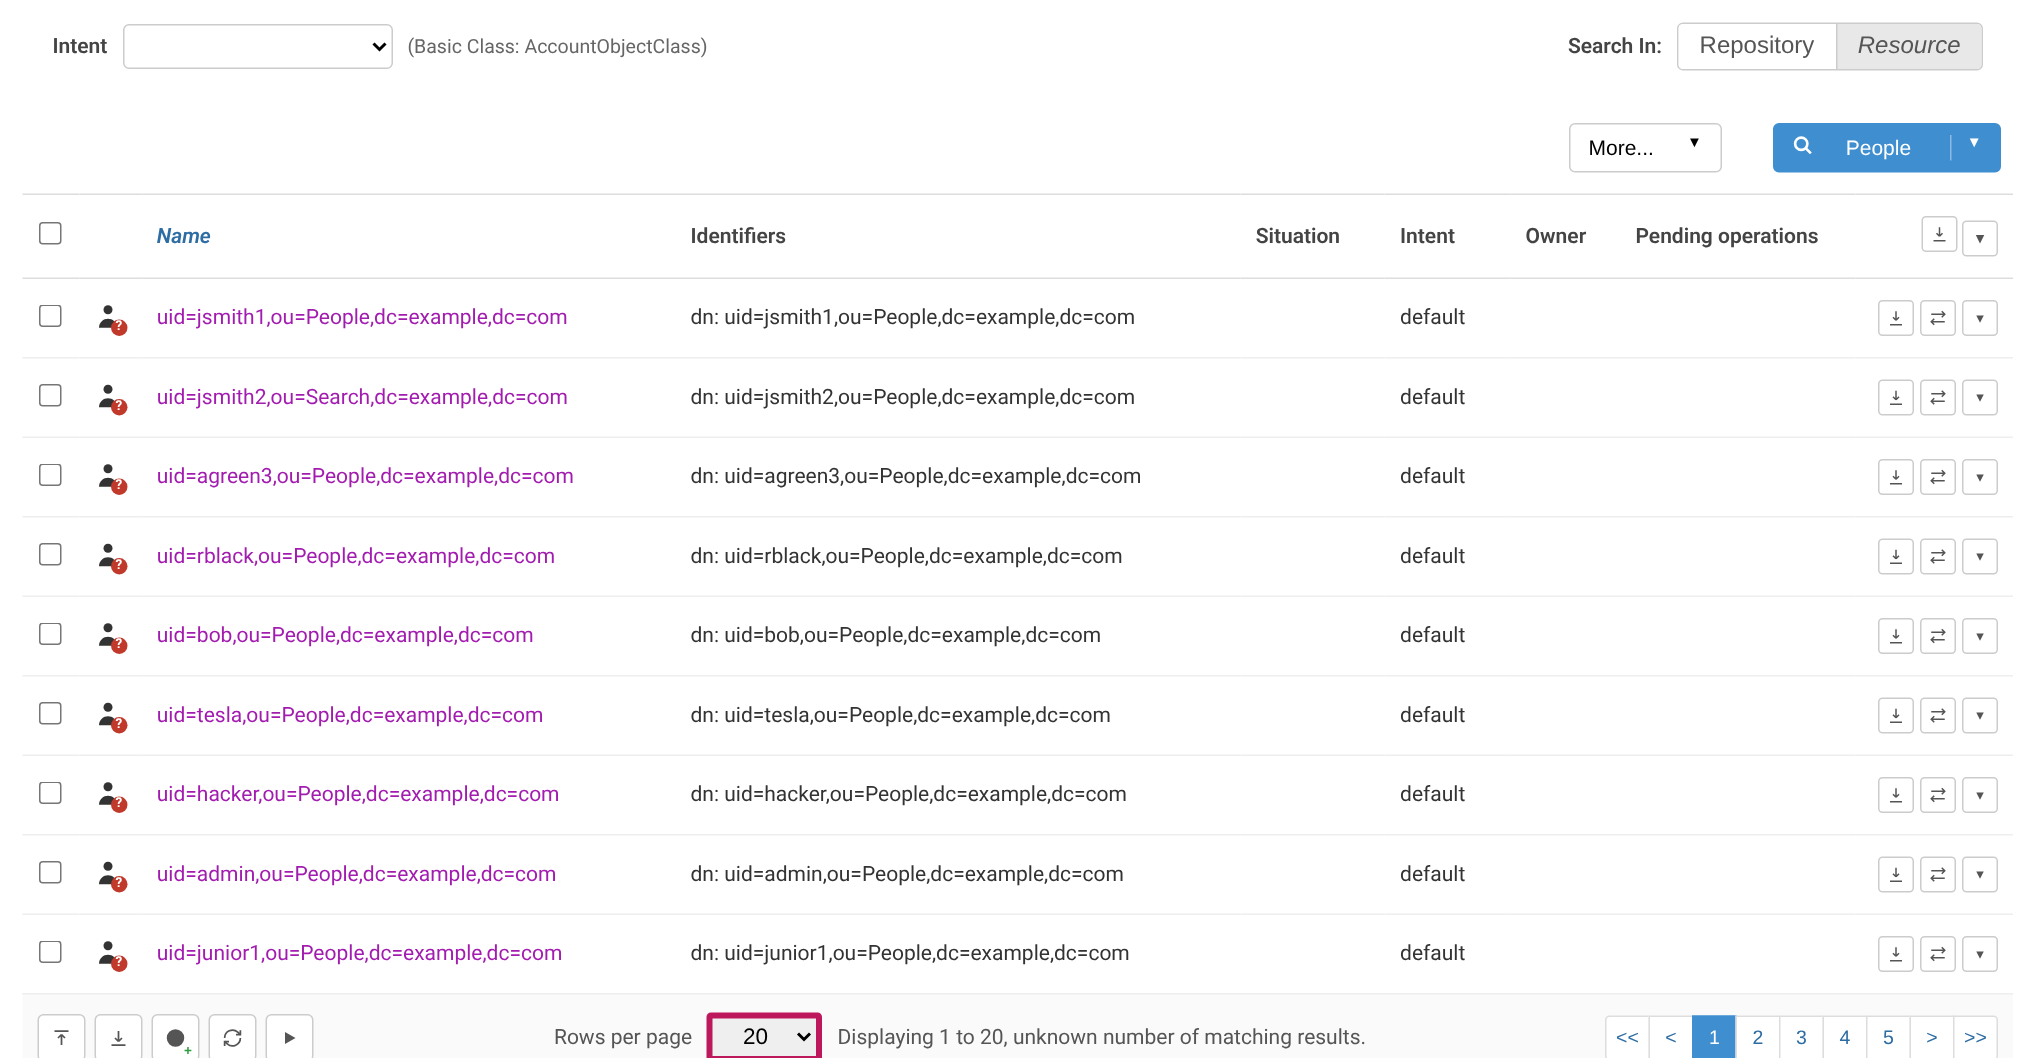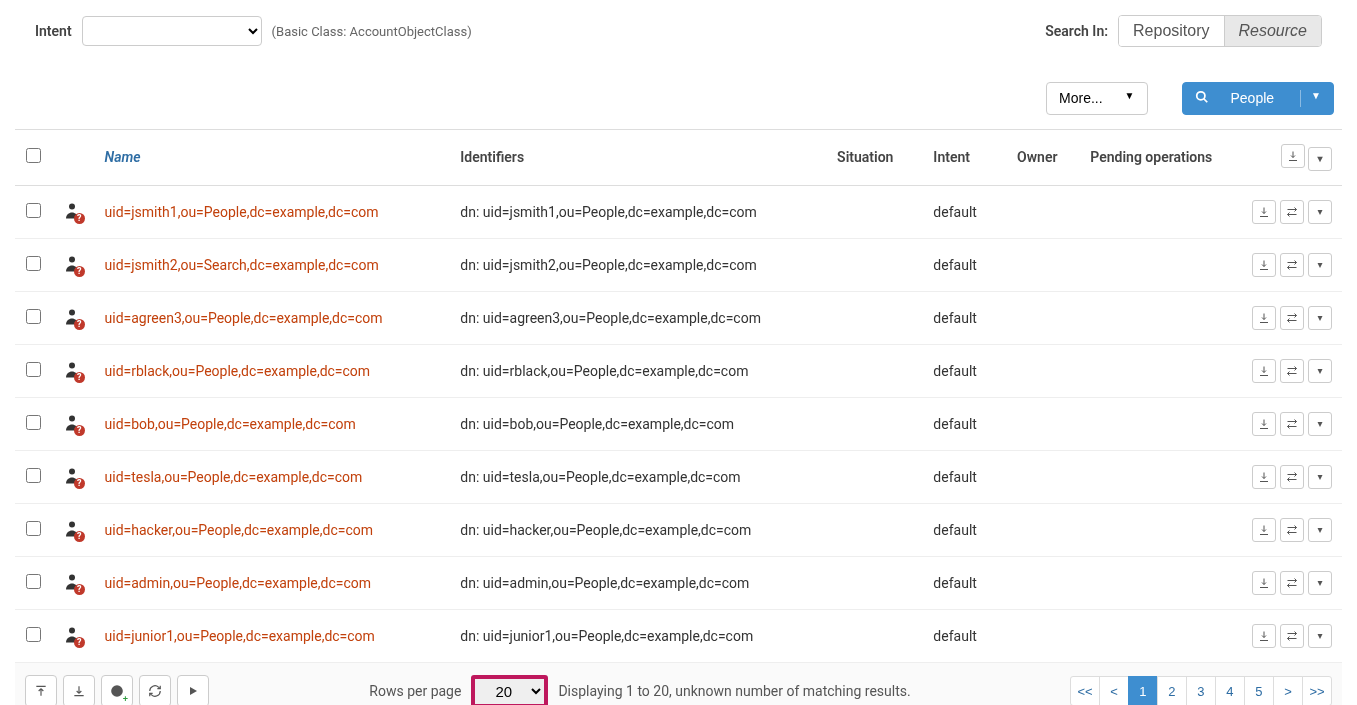--- a/index.html
+++ b/index.html
@@ -88,21 +88,21 @@
   .col-name { width: 340px; }
   .col-ident { width: 360px; }
   .col-sit { width: 92px; }
   .col-int { width: 80px; }
   .col-own { width: 70px; }
   .col-pend { width: 150px; }
   .col-act { width: 86px; text-align: right; }
   input[type=checkbox] {
     width: 15px; height: 15px; cursor: pointer;
   }
-  .link { color: #c2410c; cursor: pointer; margin-top: 22px; }
+  .link { color: #a21caf; cursor: pointer; margin-top: 22px; }
   .person-icon { position: relative; width: 20px; height: 22px; }
   .person-icon svg { display: block; }
   .q-badge {
     position: absolute; right: -2px; bottom: -1px;
     background: #c0392b; color: #fff;
     width: 11px; height: 11px; border-radius: 50%;
     font-size: 9px; line-height: 11px; text-align: center;
     font-weight: bold;
   }
   .row-actions { display: flex; justify-content: flex-end; gap: 4px; }

